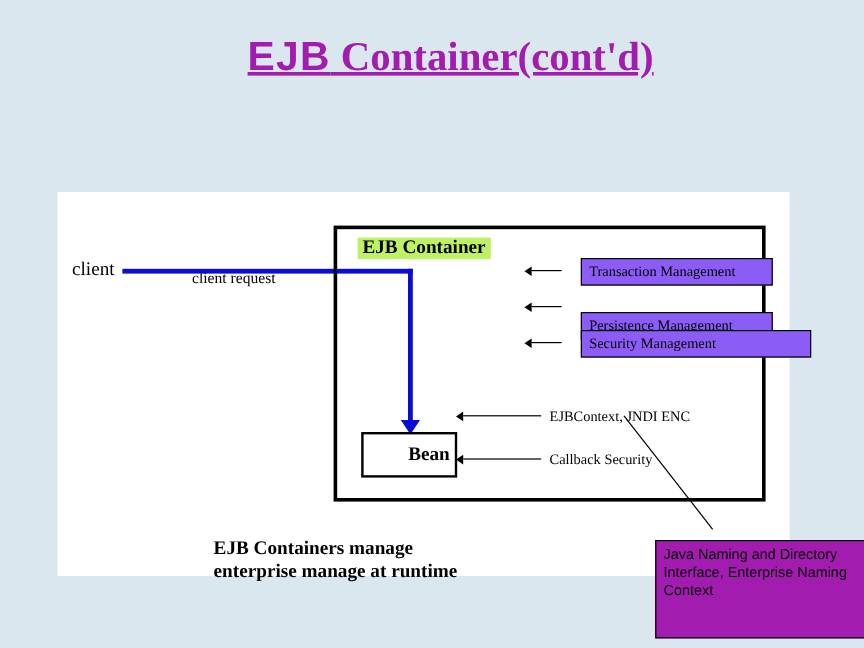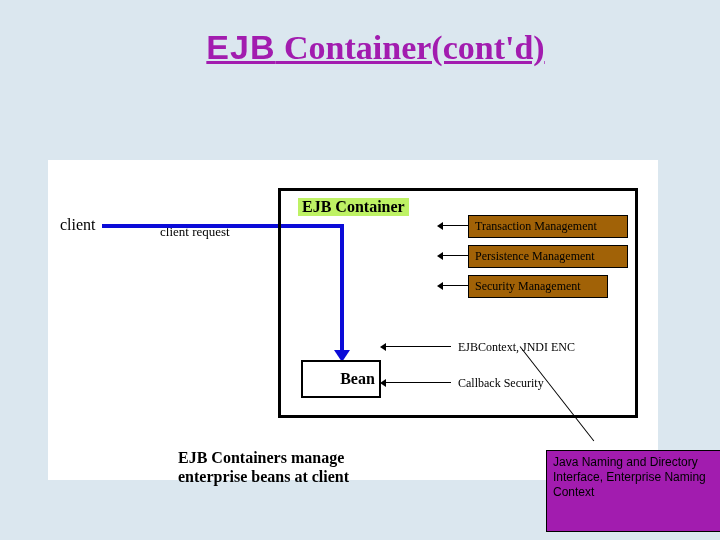--- a/index.html
+++ b/index.html
@@ -90,25 +90,26 @@
     width: 0; height: 0;
     border-left: 8px solid transparent;
     border-right: 8px solid transparent;
     border-top: 12px solid #0b0bd8;
   }
   .svc-box {
     position: absolute;
     border: 1px solid #000;
     font-size: 12px;
     padding: 3px 6px;
-    background: #a16207;
+    background: #8b5cf6;
+    margin-left: 16px;
   }
   .svc-tx  { left: 420px; top: 55px;  width: 160px; }
-  .svc-pm  { left: 420px; top: 85px;  width: 160px; }
-  .svc-sec { left: 420px; top: 115px; width: 140px; }
+  .svc-pm  { left: 420px; top: 100px;  width: 160px; }
+  .svc-sec { left: 420px; top: 115px; width: 192px; }
   .bean-box {
     position: absolute;
     left: 253px;
     top: 200px;
     width: 80px;
     height: 38px;
     border: 2px solid #000;
     font-size: 16px;
     font-weight: bold;
     display: flex;
@@ -244,18 +245,18 @@
   <div class="bean-box">Bean</div>
 
   <div class="jndi-arrow"></div>
   <div class="jndi-label">EJBContext, JNDI ENC</div>
 
   <div class="cb-arrow"></div>
   <div class="cb-label">Callback Security</div>
 
   <div class="caption">
     <span>EJB Containers manage</span><br>
-    <span>enterprise beans at client</span>
+    <span>enterprise manage at runtime</span>
   </div>
 </div>
 
 <div class="callout-line"></div>
 <div class="callout-box">Java Naming and Directory Interface, Enterprise Naming Context</div>
 
 </body></html>

